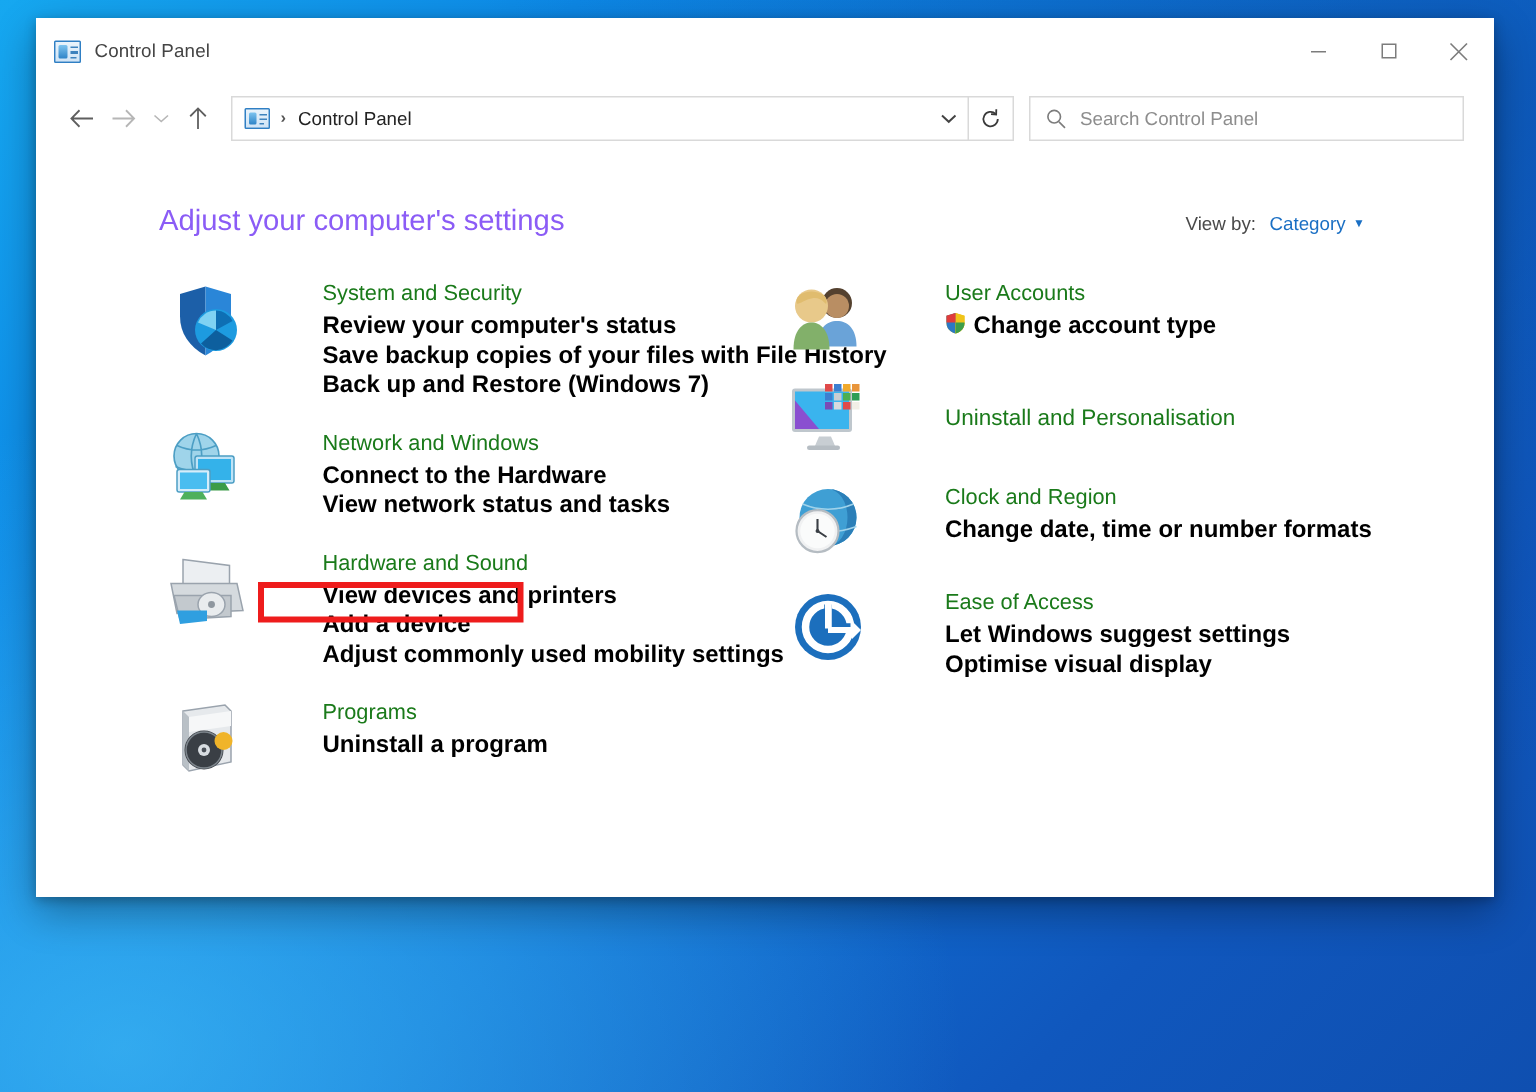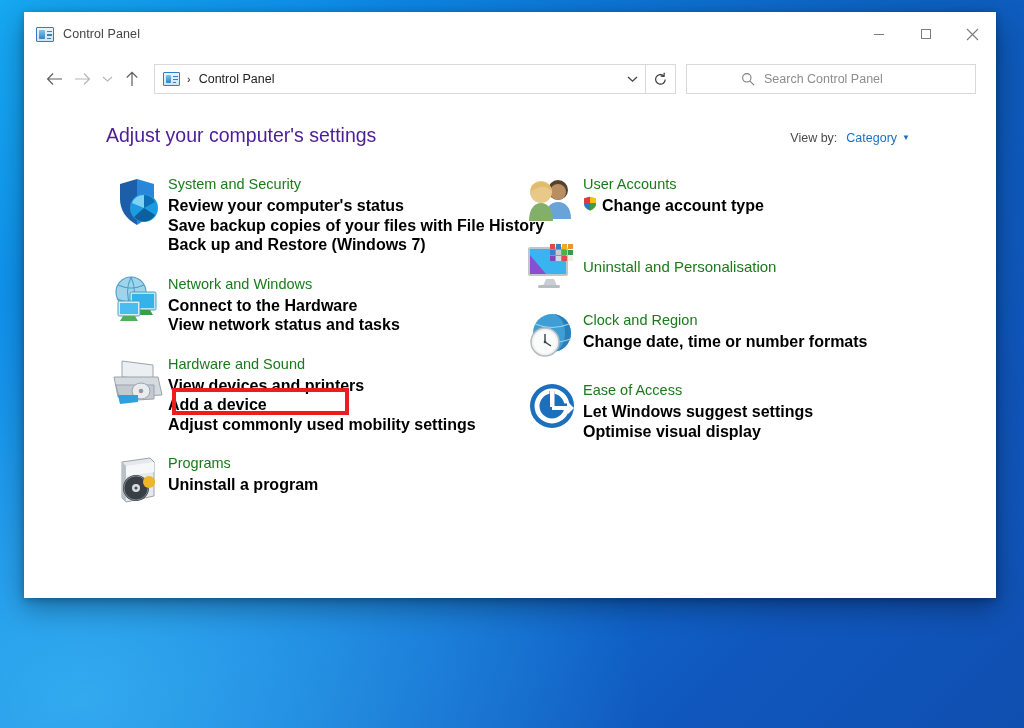--- a/index.html
+++ b/index.html
@@ -137,21 +137,20 @@
     display: flex; align-items: center; justify-content: center;
     color: #3a3a3a;
     flex: none;
   }
   .searchbox {
     width: 290px; height: 30px;
     margin-left: 10px;
     border: 1px solid #d9d9d9;
     display: flex; align-items: center;
     flex: none;
-    padding-left: 44px;
   }
   .searchbox .sicon { margin: 0 9px 0 10px; color: #7c7c7c; display:flex; }
   .searchbox input {
     border: none; outline: none;
     font-family: "Liberation Sans", sans-serif;
     font-size: 12.5px;
     color: #222;
     width: 100%;
     background: transparent;
   }
@@ -160,38 +159,40 @@
   
   .content { position: relative; padding: 22px 30px 0 82px; }
 
   .page-head {
     display: flex; align-items: baseline; justify-content: space-between;
     margin-bottom: 26px;
     padding-right: 56px;
   }
   .page-title {
     font-size: 19.5px;
-    color: #4c1d95;
+    color: #8b5cf6;
     font-weight: normal;
+    margin-top: 12px;
   }
   .viewby { display:flex; align-items: baseline; gap: 9px; }
   .viewby-label { font-size: 12.5px; color: #4a4a4a; }
   .viewby-value {
     font-size: 12.5px; color: #1a6fc4;
     display:flex; align-items:center; gap:5px;
   }
   .viewby-value .car { font-size: 8px; position: relative; top:-1px;}
 
   .columns { display: flex; }
   .col { width: 415px; }
   .col.right { margin-left: 0; }
 
   .cat {
     display: flex;
     margin-bottom: 18px;
+    gap: 47px;
   }
   .cat-icon {
     width: 62px; flex: none;
     display: flex; justify-content: center;
     padding-top: 2px;
   }
   .cat-body { padding-top: 1px; }
   .cat-title {
     font-size: 14.5px;
     color: #1a7a1a;

